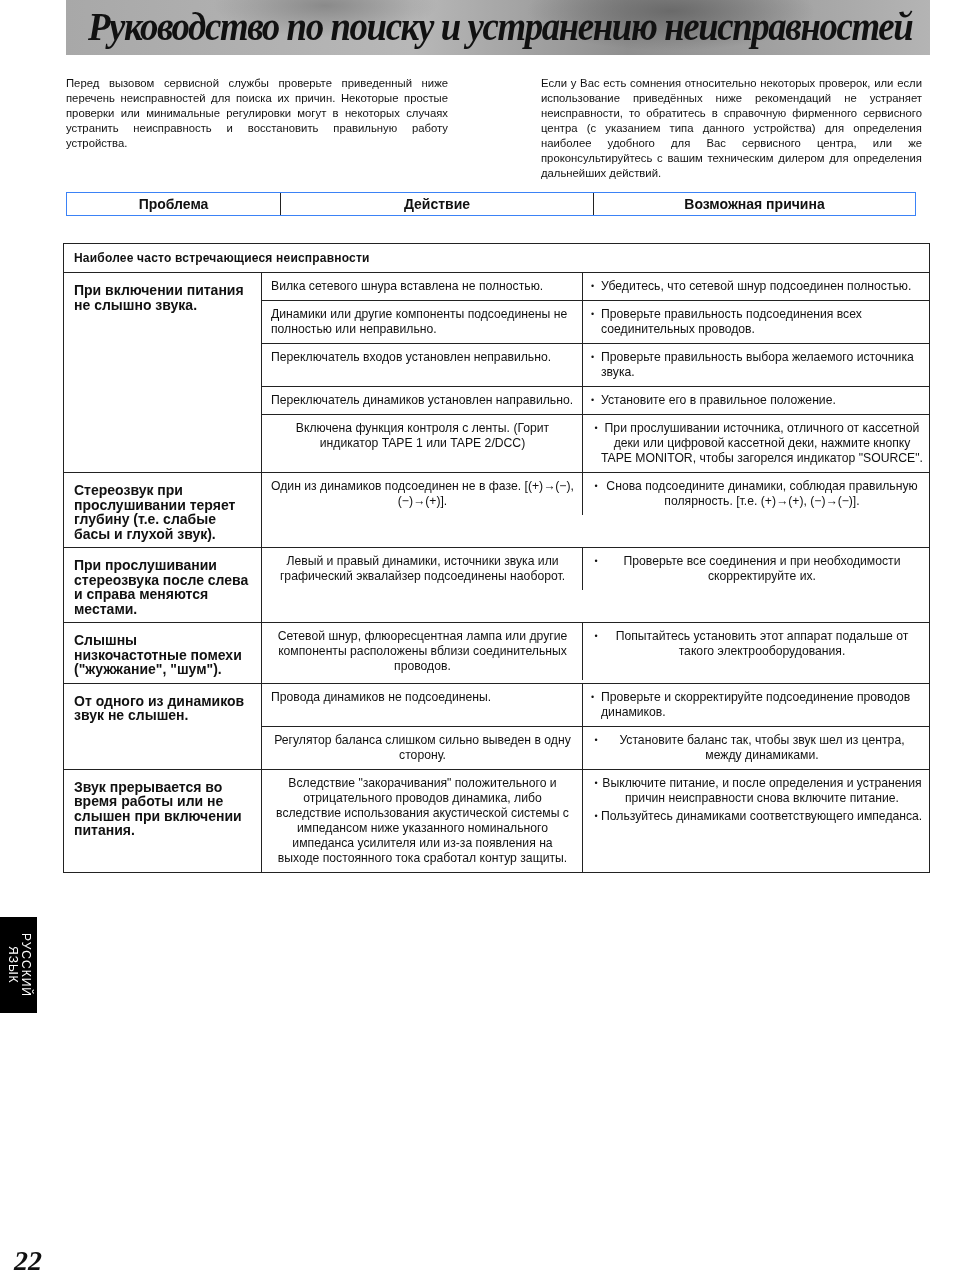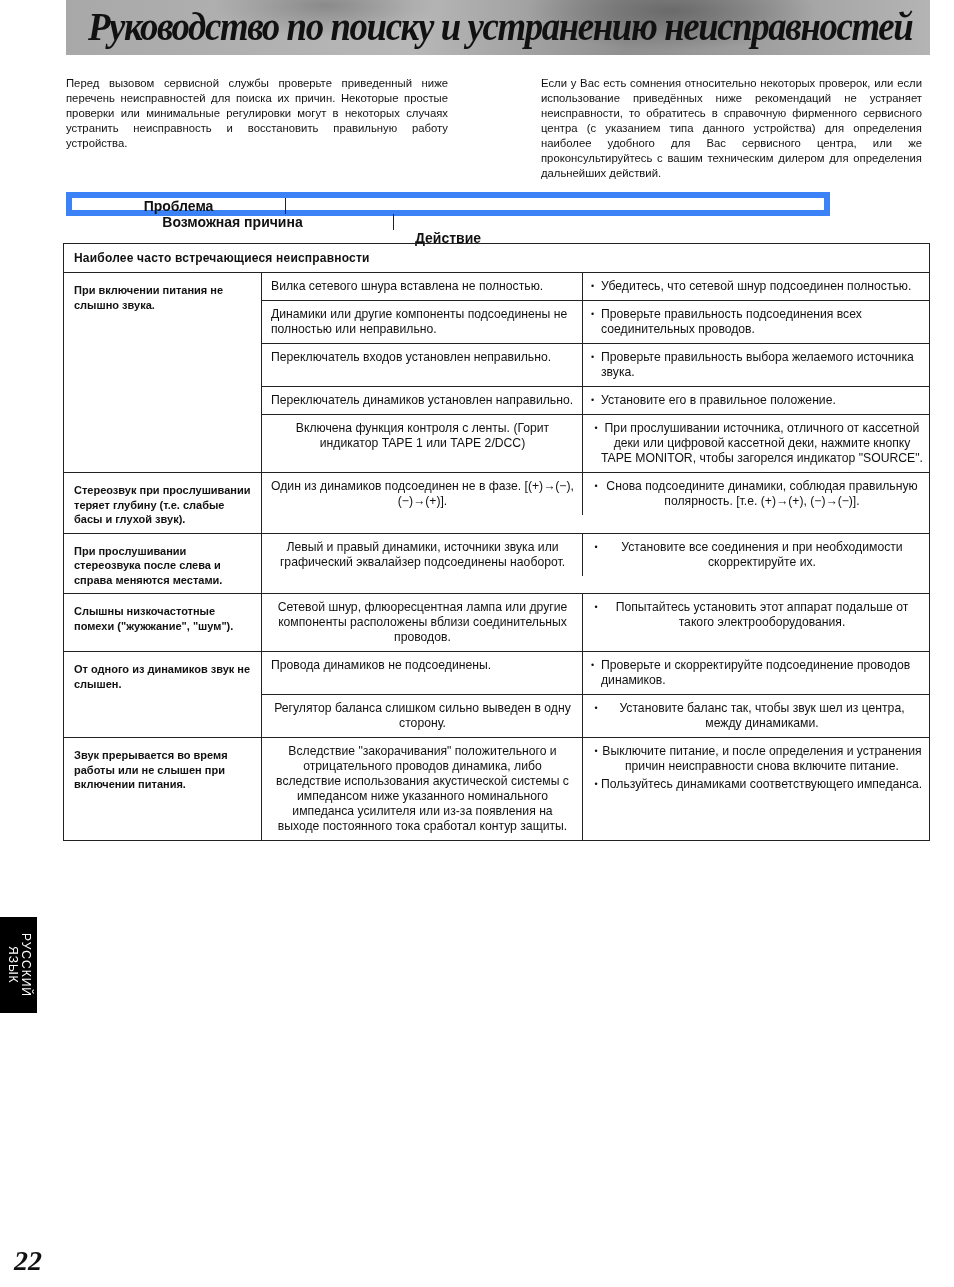--- a/index.html
+++ b/index.html
@@ -10,33 +10,33 @@
         radial-gradient(ellipse 180px 50px at 70% 20%, #6a6a6a 0%, rgba(120,120,120,0) 80%),
         radial-gradient(ellipse 140px 40px at 30% 10%, #8a8a8a 0%, rgba(150,150,150,0) 80%),
         linear-gradient(90deg, #a8a8a8 0%, #b8b8b8 40%, #8f8f8f 65%, #b4b4b4 100%);
       overflow: hidden; }
     .banner-title { position: absolute; left: 22px; top: 2px; font-family: "Liberation Serif", serif;
       font-style: italic; font-weight: bold; font-size: 40px; letter-spacing: -1.5px; color: #111;
       white-space: nowrap; transform: scaleX(0.92); transform-origin: left; line-height: 50px; }
     .intro { position: absolute; top: 76px; font-size: 11.3px; line-height: 15px; text-align: justify; }
     .intro.left { left: 66px; width: 382px; }
     .intro.right { left: 541px; width: 381px; }
-    .header-table { position: absolute; left: 66px; top: 192px; width: 764px; height: 24px;
-      border: 6px solid #3b82f6; display: flex; box-sizing: border-box; flex-direction: column; }
+    .header-table { position: absolute; left: 66px; top: 192px; width: 850px; height: 24px;
+      border: 1px solid #3b82f6; display: flex; box-sizing: border-box; }
     .header-table .hc { display: flex; align-items: center; justify-content: center;
       font-weight: bold; font-size: 14px; border-right: 1px solid #222; }
     .header-table .hc:last-child { border-right: none; }
     .main-table { position: absolute; left: 63px; top: 243px; width: 867px; border: 1px solid #222;
       box-sizing: border-box; }
     .section-title { height: 28px; border-bottom: 1px solid #222; font-weight: bold; font-size: 12px;
       padding-left: 10px; line-height: 28px; letter-spacing: 0.2px; }
     .group { display: flex; border-bottom: 1px solid #222; }
     .group:last-child { border-bottom: none; }
     .problem { width: 198px; box-sizing: border-box; border-right: 1px solid #222; padding: 10px 10px 6px 10px;
-      font-weight: bold; font-size: 11px; line-height: 14.5px; }
+      font-weight: bold; font-size: 14px; line-height: 14.5px; }
     .pairs { flex: 1; display: flex; flex-direction: column; }
     .pair { display: flex; border-bottom: 1px solid #222; }
     .pair:last-child { border-bottom: none; text-align: center; }
     .cause { width: 321px; box-sizing: border-box; border-right: 1px solid #222; padding: 6px 8px 6px 9px;
       font-size: 12.2px; line-height: 15px; }
     .action { flex: 1; padding: 6px 6px 6px 8px; font-size: 12.2px; line-height: 15px; }
     .bullet { display: flex; }
     .bullet + .bullet { margin-top: 3px; }
     .dot { width: 10px; flex-shrink: 0; font-size: 9px; line-height: 15px; }
     .lang-tab { position: absolute; left: 0; top: 917px; width: 37px; height: 96px; background: #000;
@@ -50,22 +50,22 @@
 
 <div class="banner">
   <div class="banner-title">Руководство по поиску и устранению неисправностей</div>
 </div>
 
 <div class="intro left">Перед вызовом сервисной службы проверьте приведенный ниже перечень неисправностей для поиска их причин. Некоторые простые проверки или минимальные регулировки могут в некоторых случаях устранить неисправность и восстановить правильную работу устройства.</div>
 <div class="intro right">Если у Вас есть сомнения относительно некоторых проверок, или если использование приведённых ниже рекомендаций не устраняет неисправности, то обратитесь в справочную фирменного сервисного центра (с указанием типа данного устройства) для определения наиболее удобного для Вас сервисного центра, или же проконсультируйтесь с вашим техническим дилером для определения дальнейших действий.</div>
 
 <div class="header-table">
   <div class="hc" style="width:213px">Проблема</div>
+  <div class="hc" style="flex:1">Действие</div>
   <div class="hc" style="width:321px">Возможная причина</div>
-  <div class="hc" style="flex:1">Действие</div>
 </div>
 
 <div class="main-table">
   <div class="section-title">Наиболее часто встречающиеся неисправности</div>
   <div id="groups">
       <div class="group">
         <div class="problem">При включении питания не слышно звука.</div>
         <div class="pairs">
           <div class="pair">
             <div class="cause">Вилка сетевого шнура вставлена не полностью.</div>
@@ -129,21 +129,21 @@
         </div>
       </div>
       <div class="group">
         <div class="problem">При прослушивании стереозвука после слева и справа меняются местами.</div>
         <div class="pairs">
           <div class="pair">
             <div class="cause">Левый и правый динамики, источники звука или графический эквалайзер подсоединены наоборот.</div>
             <div class="action">
               <div class="bullet">
                 <span class="dot">•</span>
-                <span>Установите все соединения и при необходимости скорректируйте их.</span>
+                <span>Проверьте все соединения и при необходимости скорректируйте их.</span>
               </div>
             </div>
           </div>
         </div>
       </div>
       <div class="group">
         <div class="problem">Слышны низкочастотные помехи ("жужжание", "шум").</div>
         <div class="pairs">
           <div class="pair">
             <div class="cause">Сетевой шнур, флюоресцентная лампа или другие компоненты расположены вблизи соединительных проводов.</div>

